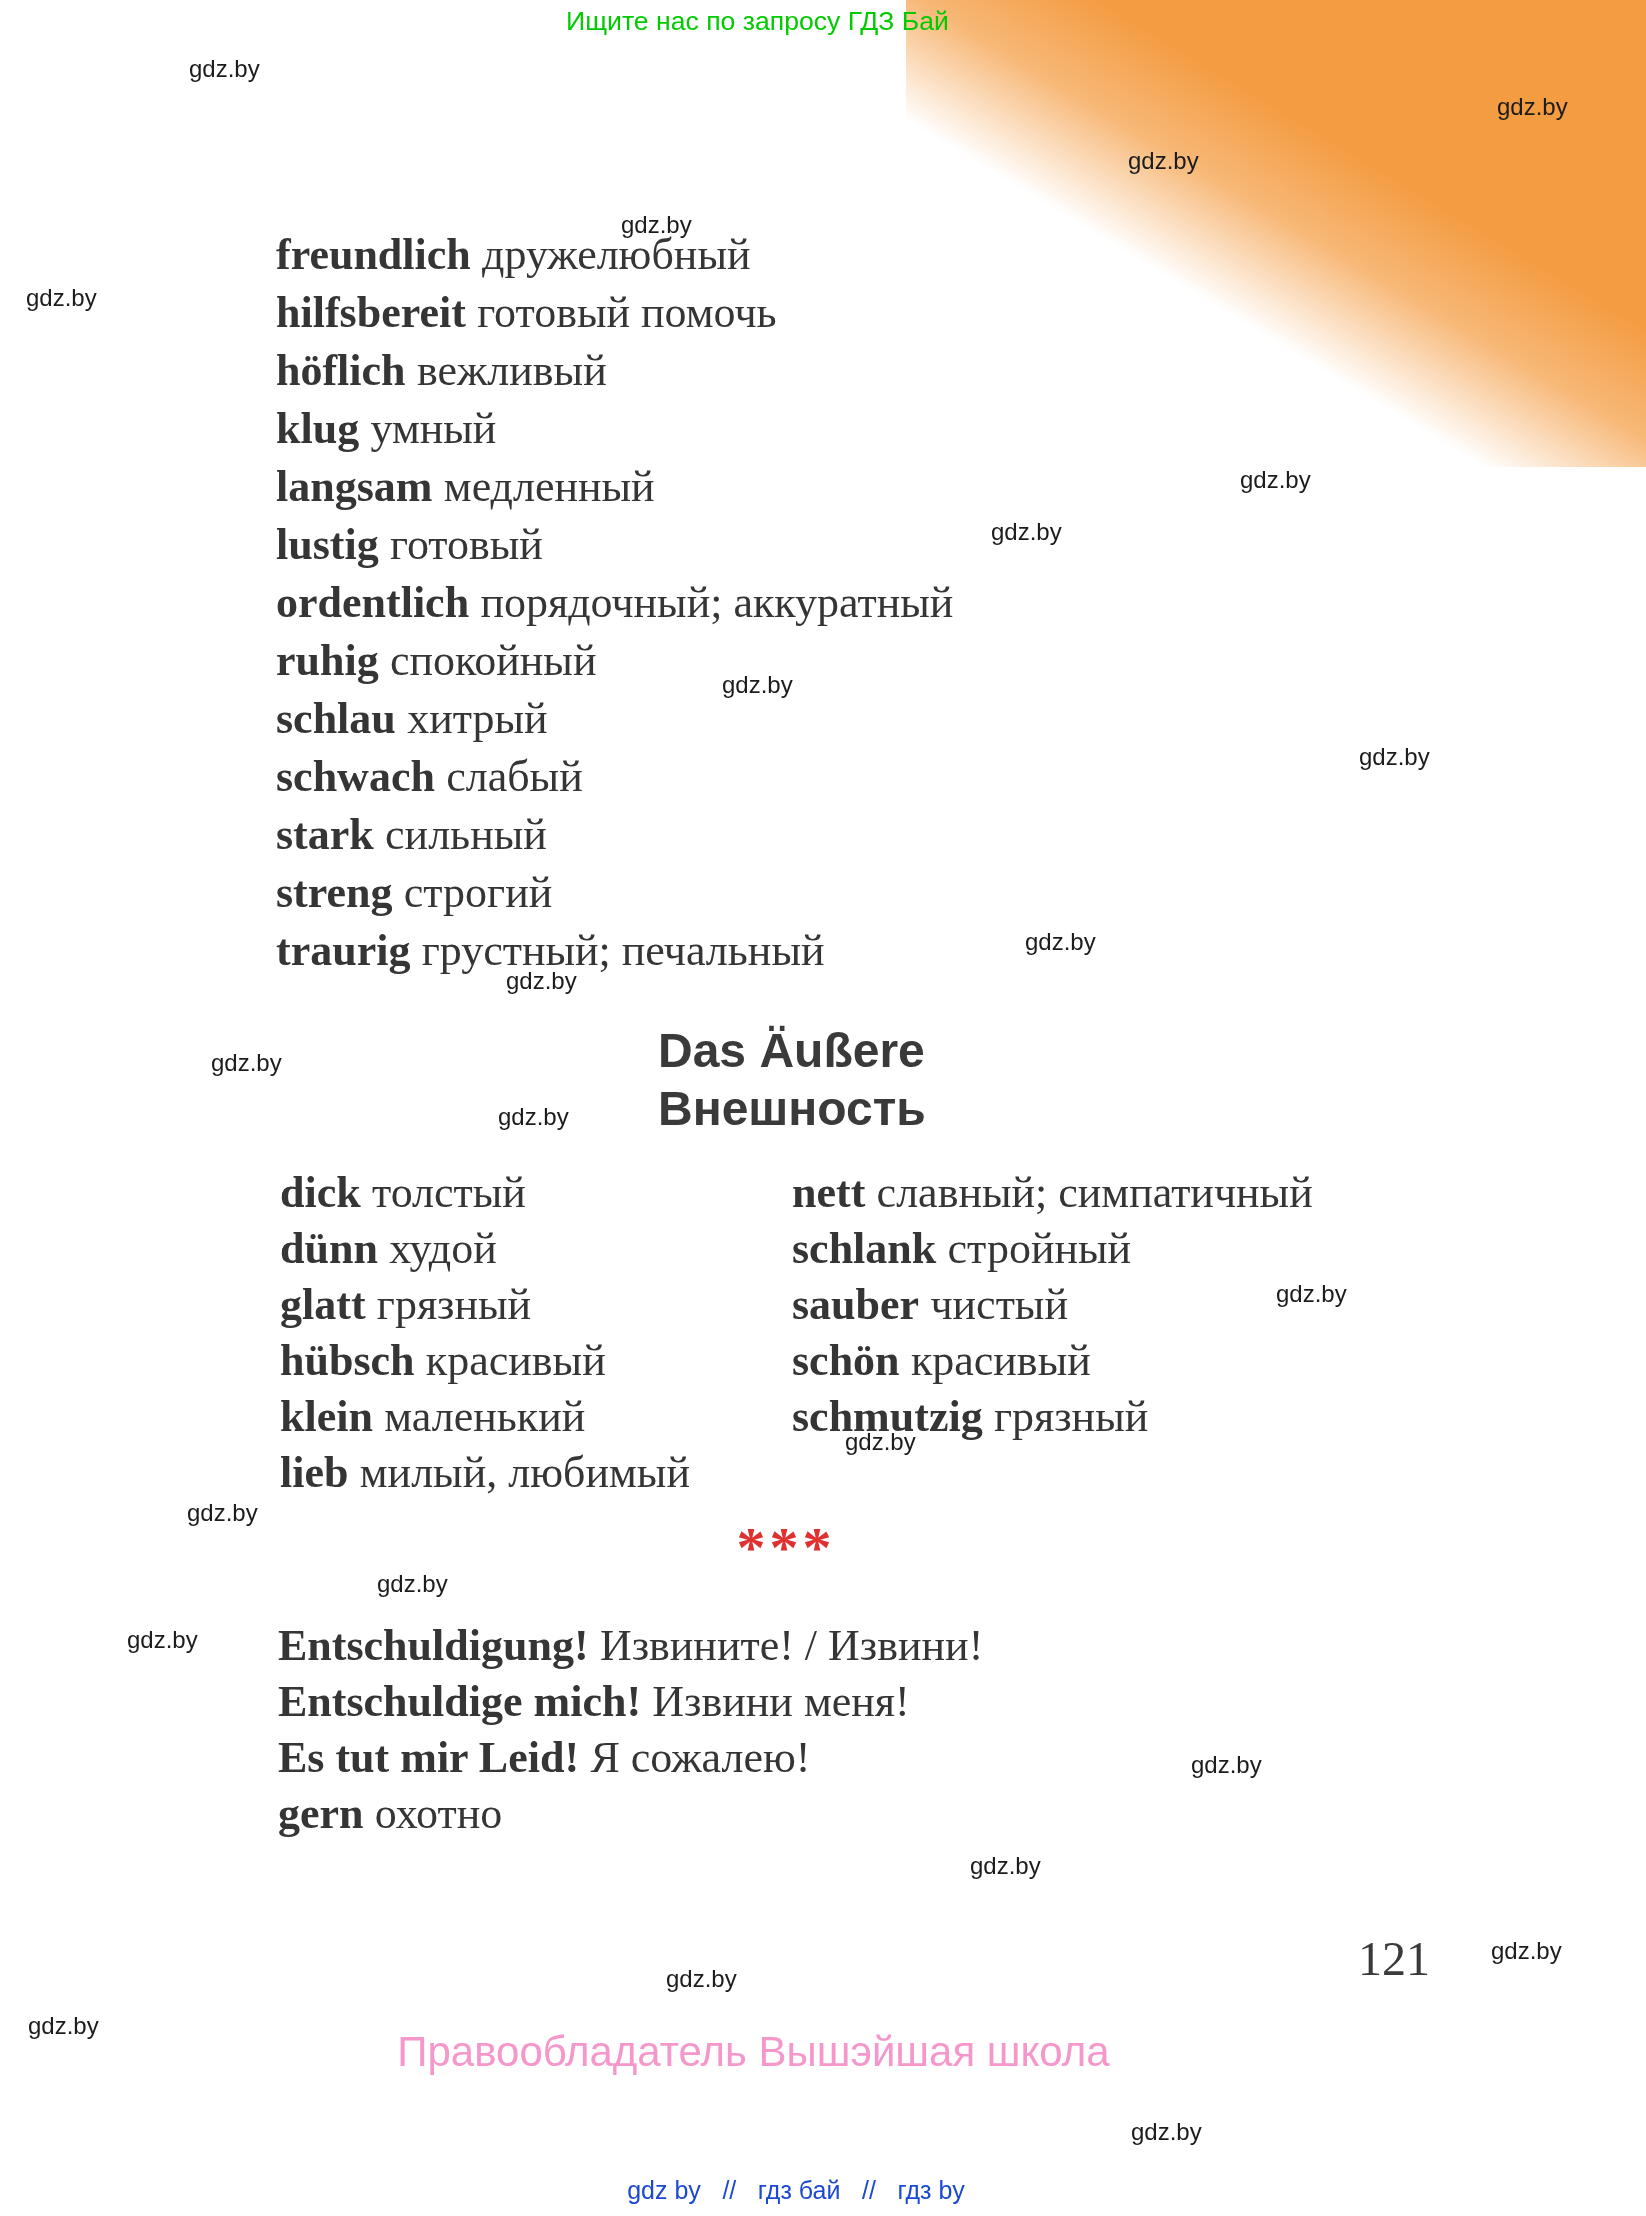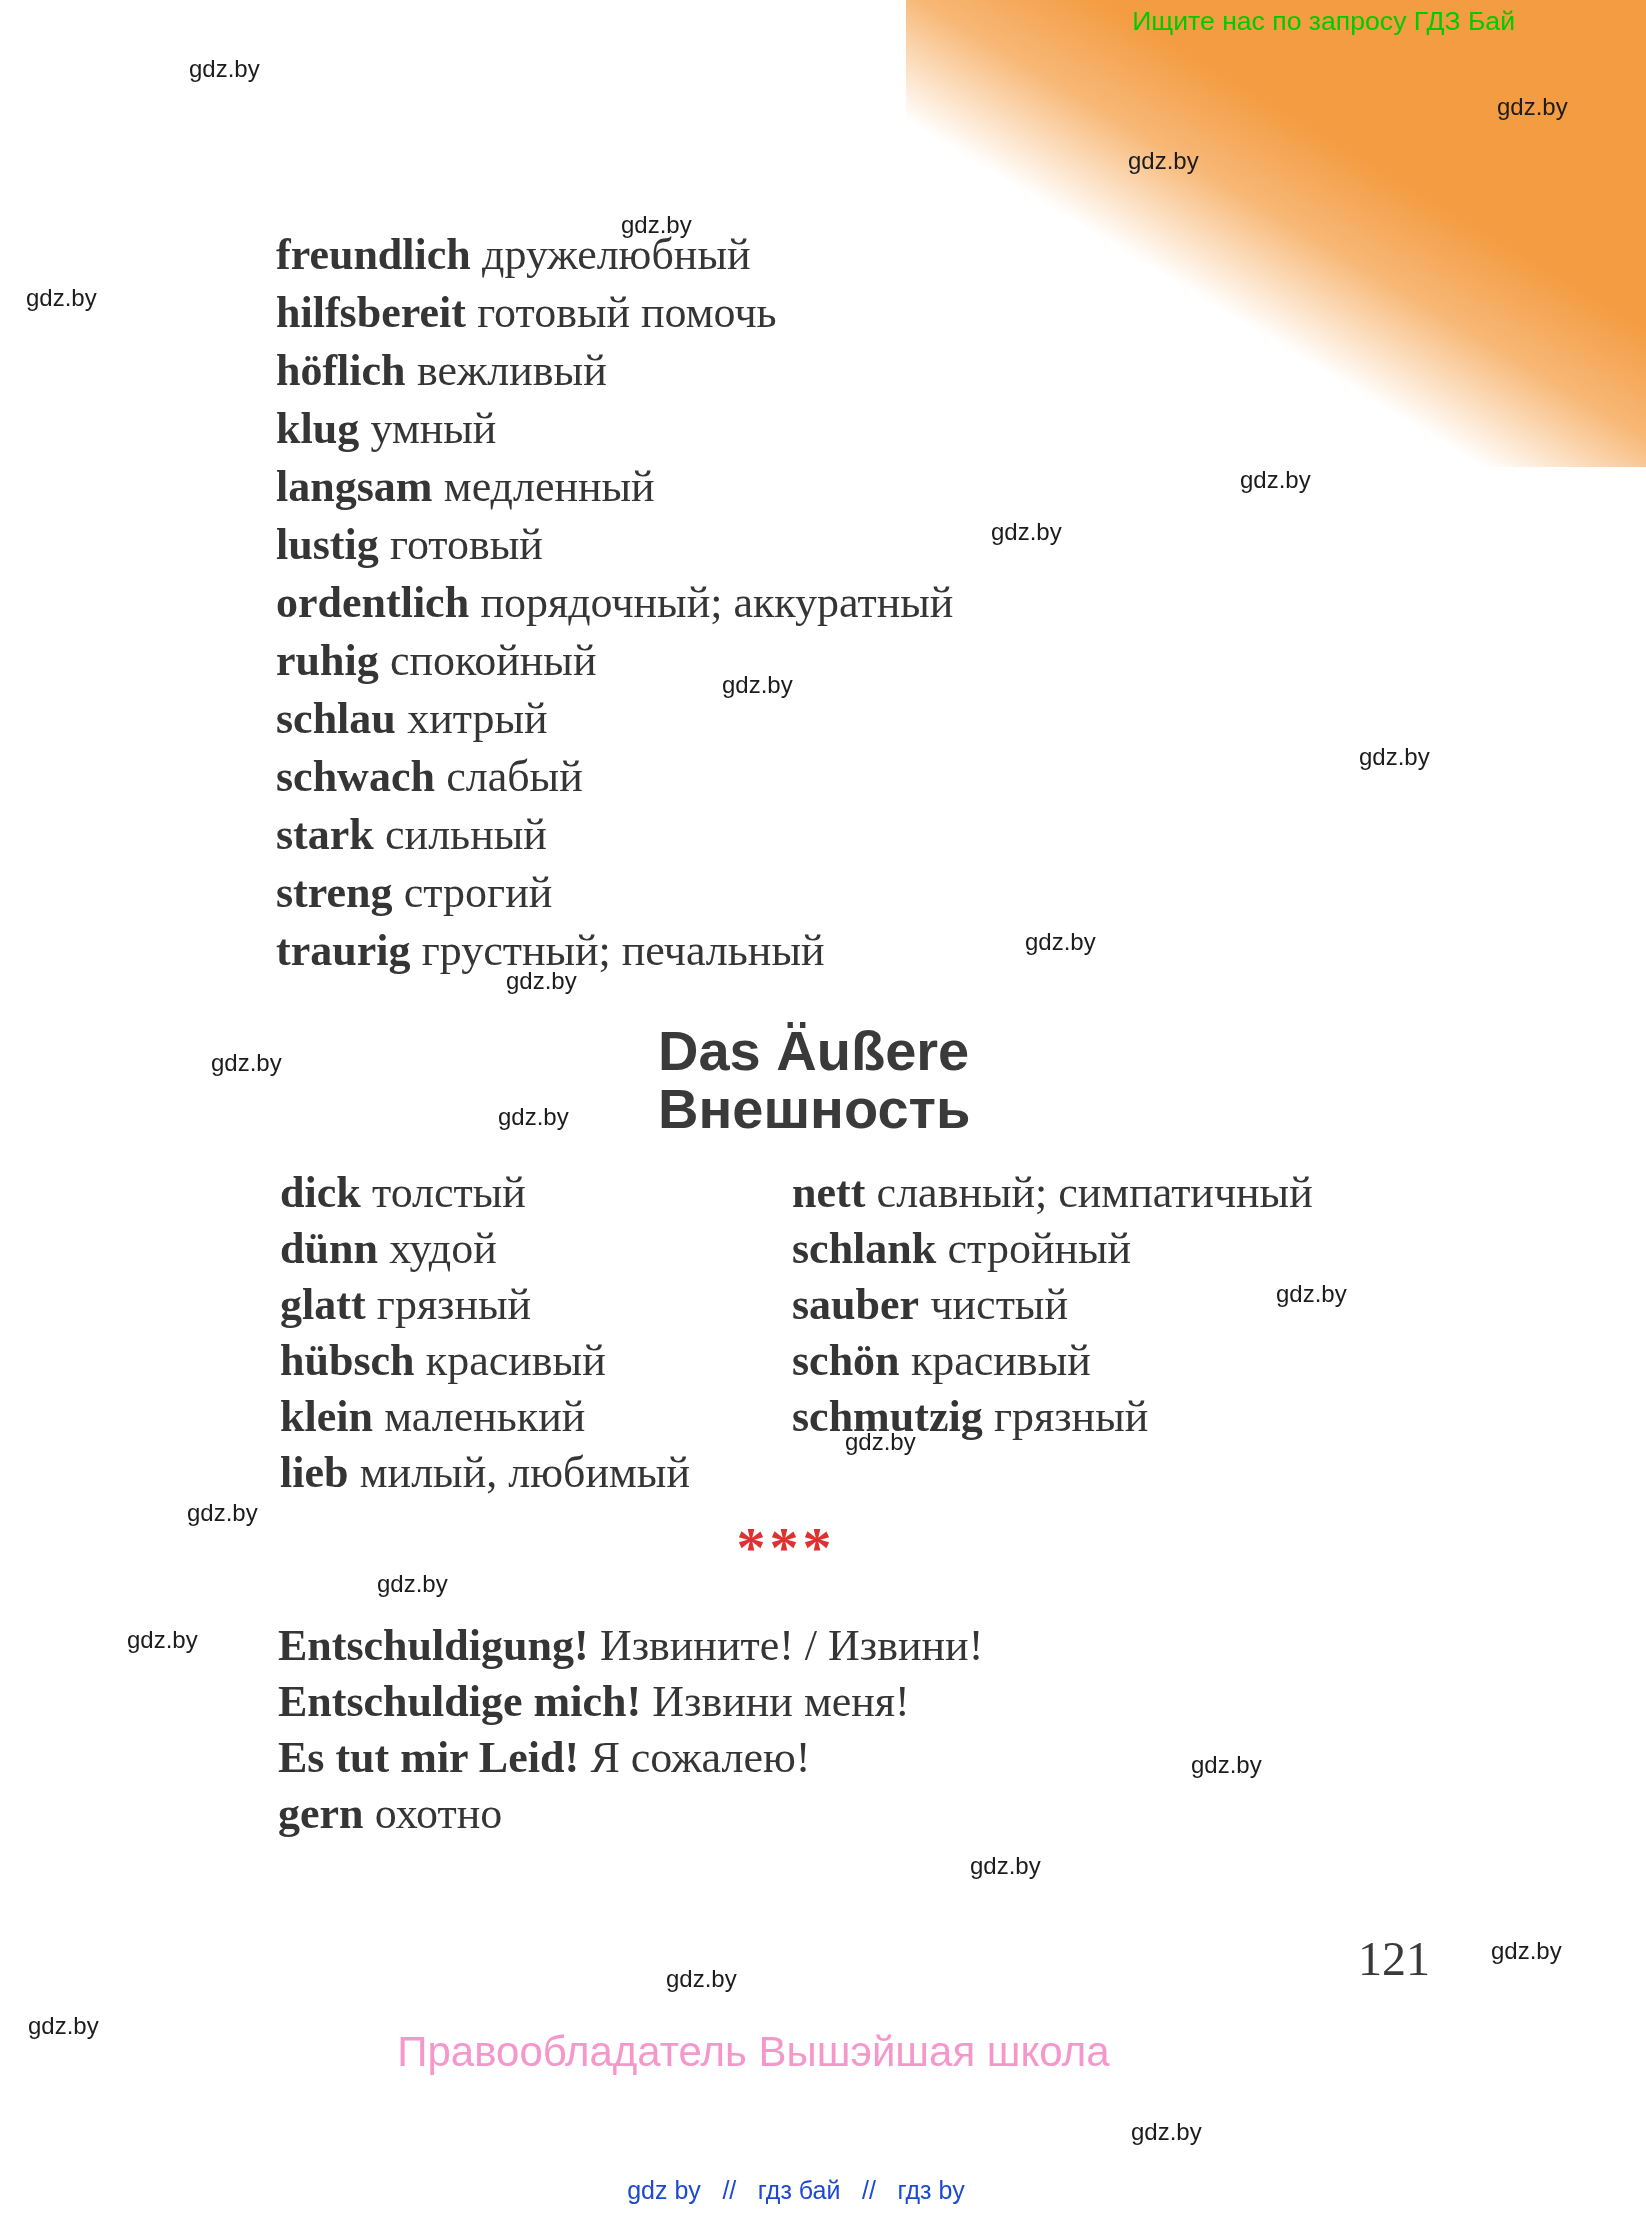--- a/index.html
+++ b/index.html
@@ -17,42 +17,42 @@
     top:0; right:0;
     width:741px; height:467px;
     background:linear-gradient(31deg,
       rgba(244,156,66,0) 38%,
       rgba(244,156,66,0.72) 52%,
       var(--corner-orange, #f49c42) 64%);
   }
   .top-banner{
     position:absolute;
     top:6.4px; left:0; width:1515px;
-    text-align:right;
+    text-align:center;
     font-family:"Liberation Sans", sans-serif;
     font-size:26.6px;
     color:var(--banner-green, #00cb00);
     white-space:nowrap;
   }
   .watermark{
     position:absolute;
     font-family:"Liberation Sans", sans-serif;
     font-size:24px;
     color:var(--watermark-dark, #1c1c1c);
     white-space:nowrap;
   }
   .list{position:absolute; white-space:nowrap;}
   .list .entry{white-space:nowrap;}
   .list .de{font-weight:bold;}
   .list .ru{margin-left:11.3px;}
   .sec1{left:276px; top:226px; font-size:44px; line-height:58px;}
   .heading{
     position:absolute; left:658px; top:1022px;
     font-family:"Liberation Sans", sans-serif;
-    font-weight:bold; font-size:56px; line-height:58px;
+    font-weight:bold; font-size:48px; line-height:58px;
     color:#3a3a3a; white-space:nowrap;
   }
   .col-left{left:280px; top:1165px; font-size:44px; line-height:56px;}
   .col-right{left:792px; top:1165px; font-size:44px; line-height:56px;}
   .stars{
     position:absolute; left:0; top:1514px; width:1572px;
     text-align:center;
     font-family:"Liberation Serif", serif;
     font-weight:bold; font-size:58px; letter-spacing:4px;
     color:var(--stars-red, #e03131);

